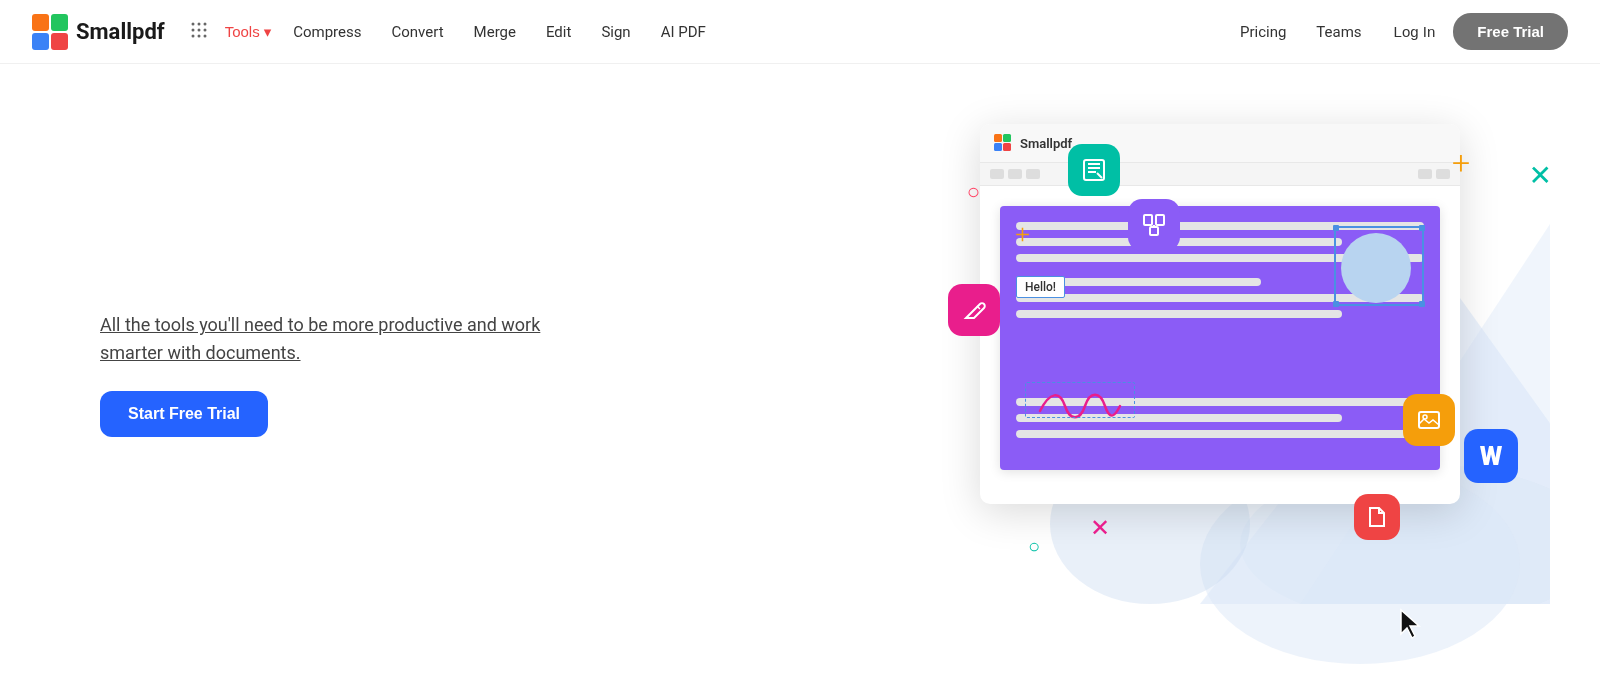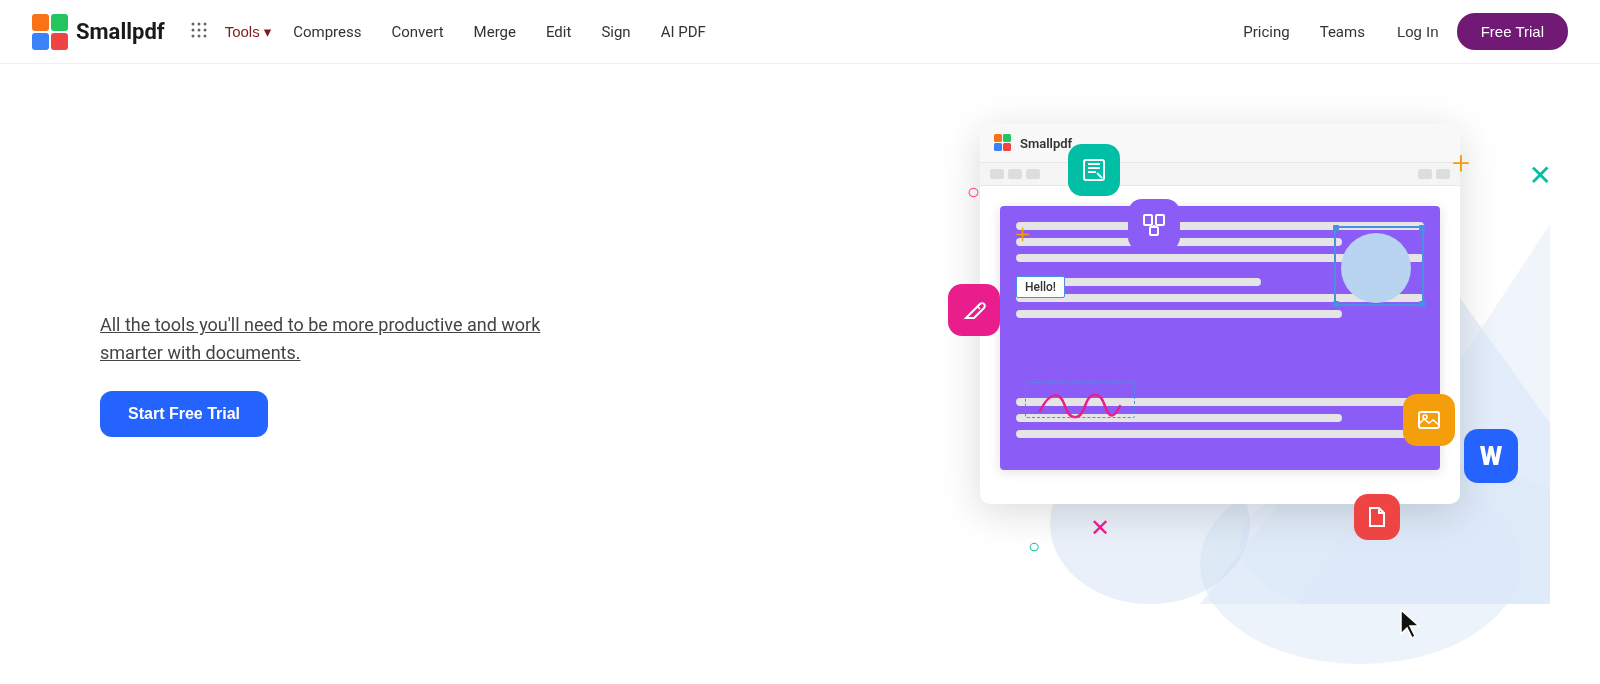--- a/index.html
+++ b/index.html
@@ -10,38 +10,38 @@
       display: flex; align-items: center; padding: 0 32px; height: 64px;
       border-bottom: 1px solid #f0f0f0; background: #fff;
       position: relative; z-index: 10;
     }
     .nav-logo { display: flex; align-items: center; gap: 8px; margin-right: 16px; }
     .logo-icon { width: 36px; height: 36px; }
     .logo-text { font-size: 22px; font-weight: 700; color: #1a1a1a; }
     .nav-grid-icon { margin: 0 8px; color: #555; cursor: pointer; font-size: 18px; }
     .nav-tools-btn {
       display: flex; align-items: center; gap: 4px;
-      font-size: 15px; color: #7f1d1d; background: none; border: none;
+      font-size: 15px; color: #ef4444; background: none; border: none;
       cursor: pointer; padding: 4px 8px; font-weight: 500; text-align: center;
     }
     .nav-links { display: flex; align-items: flex-start; gap: 2px; }
     .nav-link {
       font-size: 15px; color: #333; text-decoration: none;
       padding: 8px 14px; background: none; border: none;
       cursor: pointer; font-weight: 400;
     }
     .nav-right { margin-left: auto; display: flex; align-items: center; gap: 2px; }
     .nav-login {
       font-size: 15px; color: #333; background: none; border: none;
       cursor: pointer; padding: 8px 16px; font-weight: 500;
     }
     .nav-free-trial {
-      background: #701a75; color: #fff; border: none;
+      background: #737373; color: #fff; border: none;
       padding: 10px 24px; border-radius: 18px;
-      font-size: 15px; font-weight: 400; cursor: pointer;
+      font-size: 15px; font-weight: 700; cursor: pointer;
     }
 
     
     .hero {
       display: flex; align-items: center;
       height: calc(684px - 64px);
       padding: 0 80px 0 100px;
       position: relative; overflow: hidden;
     }
     .hero-text { flex: 0 0 520px; z-index: 2; }

